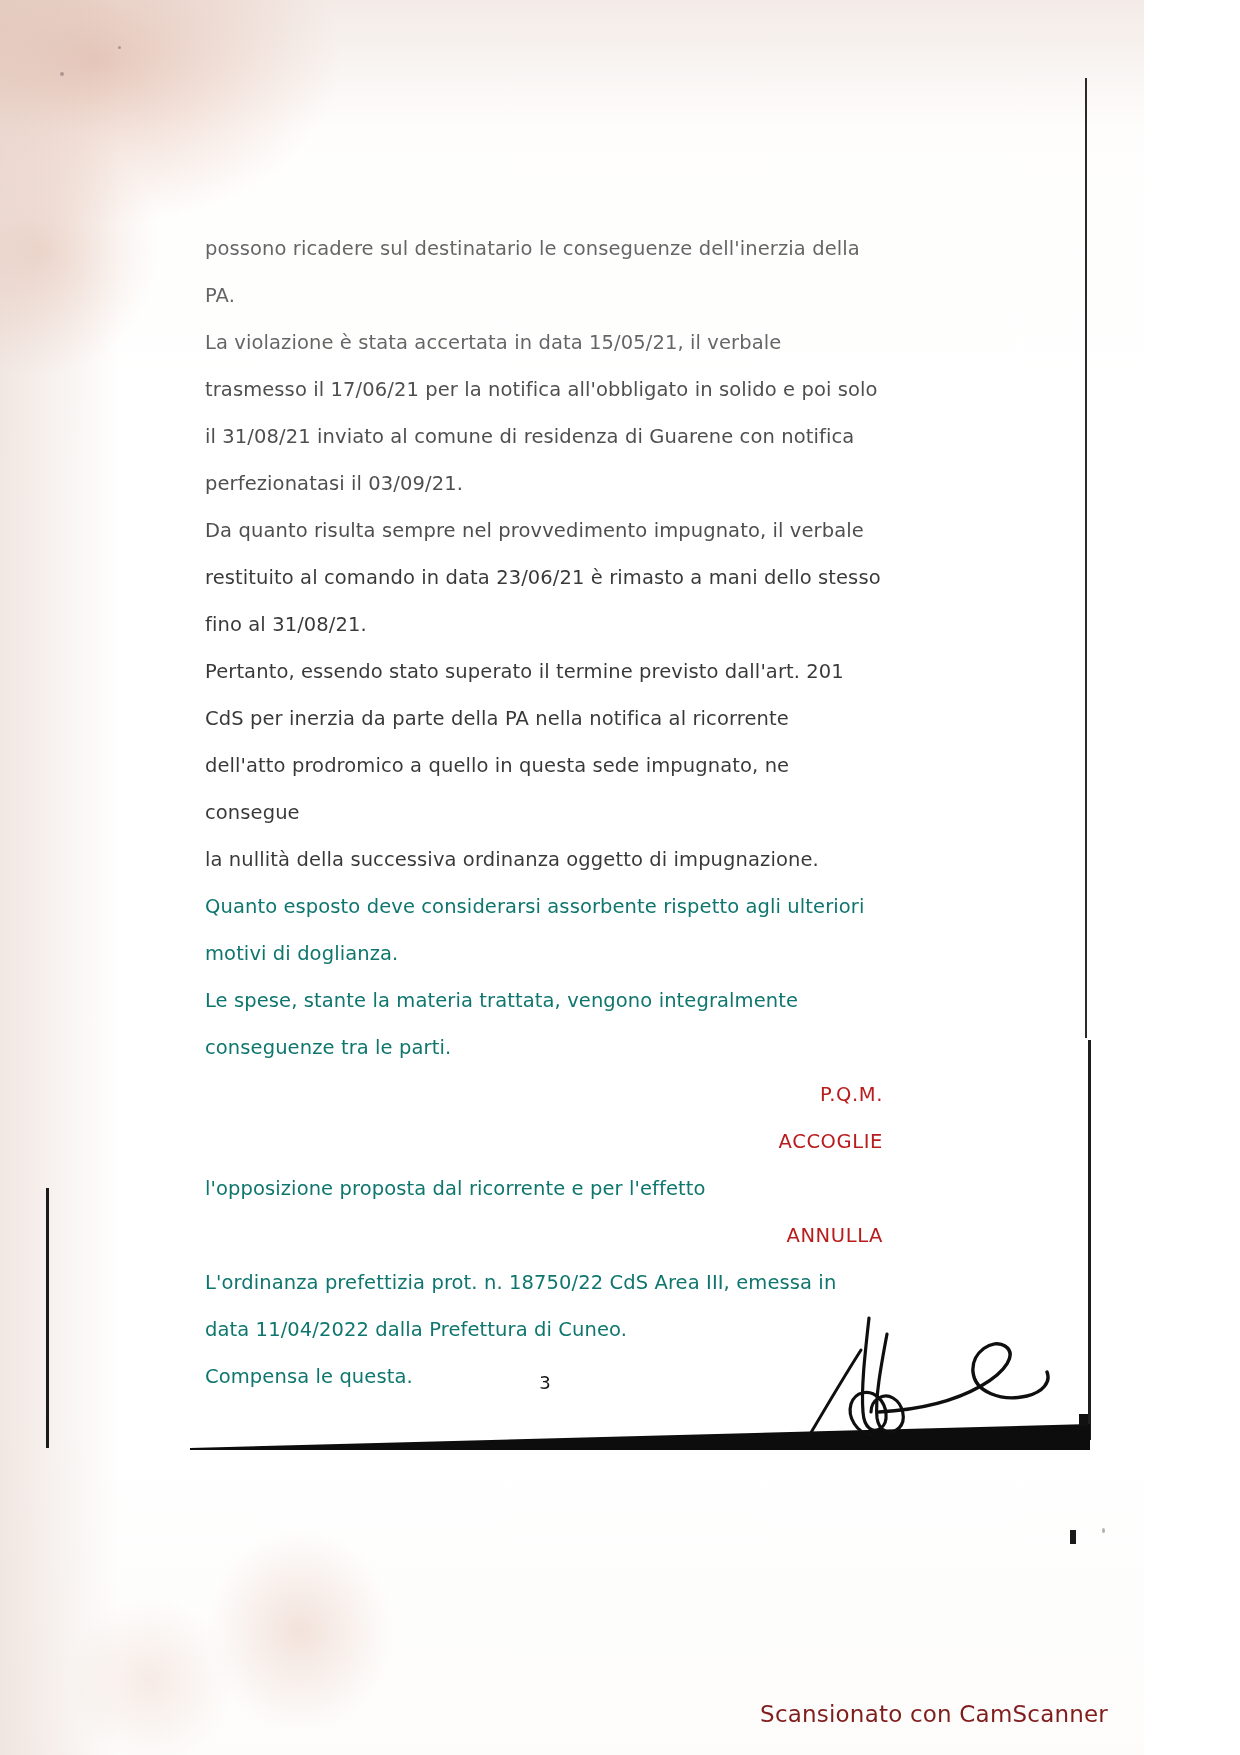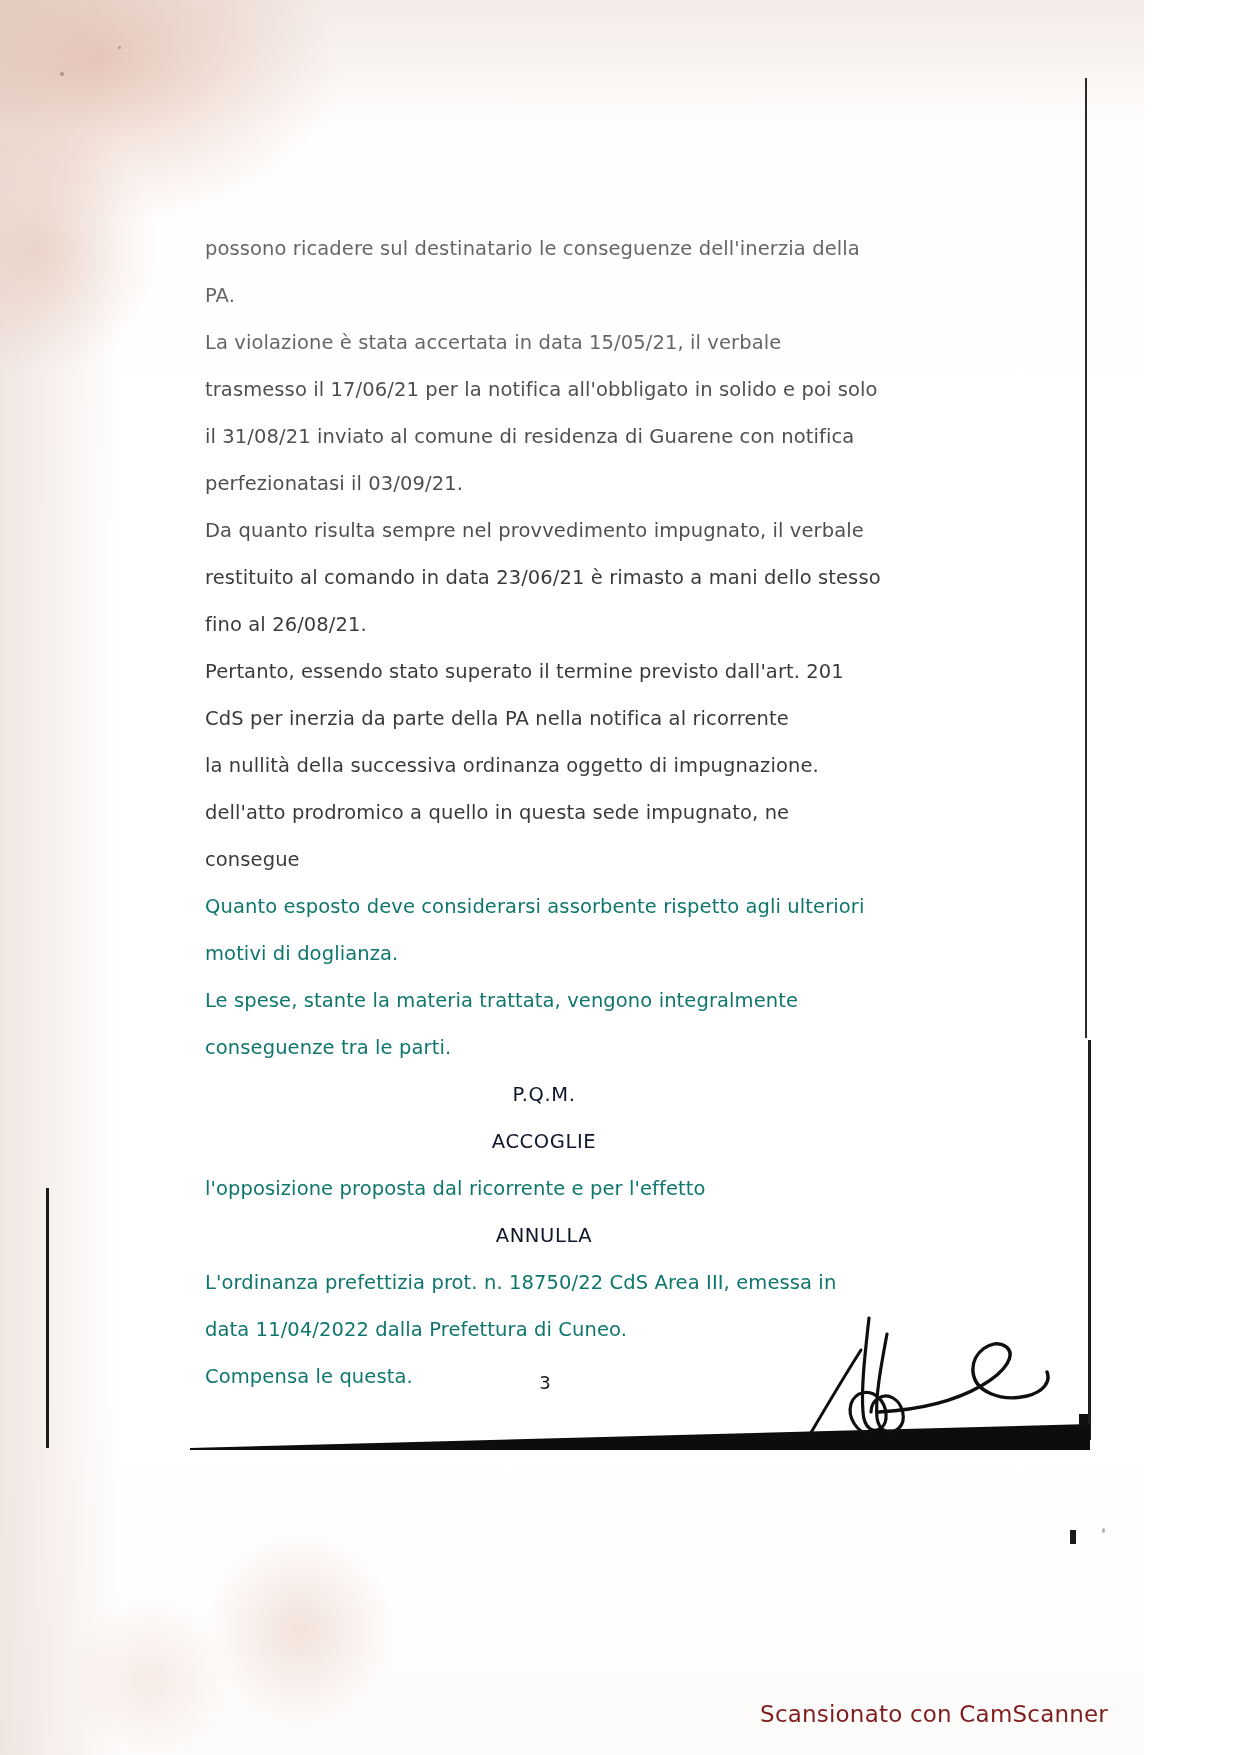--- a/index.html
+++ b/index.html
@@ -110,22 +110,22 @@
   .line.j > span { display: inline-block; }
 
   
   .faded-1 { color: #2b2b2b; opacity: 0.72; }
   .faded-2 { color: #232323; opacity: 0.80; }
   .faded-3 { color: #1d1d1d; opacity: 0.88; }
 
   .heading {
     font-size: 19.5px;
     line-height: 47px;
-    color: #0f172a;
-    text-align: center;
+    color: #b91c1c;
+    text-align: right;
     letter-spacing: 0.6px;
   }
 
   
   .page-number {
     position: absolute;
     left: 0; top: 1372px;
     width: 1090px;
     text-align: center;
     font-size: 18px;
@@ -200,37 +200,37 @@
 
     <div class="para">
       <div class="line j faded-2">
         <span>Da quanto risulta sempre nel provvedimento impugnato, il verbale</span>
           <span></span>
       </div>
       <div class="line j faded-3">
         <span>restituito al comando in data 23/06/21 è rimasto a mani dello stesso</span>
           <span></span>
       </div>
-      <div class="line faded-3">fino al 26/08/21.</div>
+      <div class="line faded-3">fino al 31/08/21.</div>
     </div>
 
     <div class="para">
       <div class="line j faded-3">
         <span>Pertanto, essendo stato superato il termine previsto dall'art. 201</span>
           <span></span>
       </div>
       <div class="line j faded-3">
         <span>CdS per inerzia da parte della PA nella notifica al ricorrente</span>
           <span></span>
       </div>
+      <div class="line j faded-3">
+        <span>dell'atto prodromico a quello in questa sede impugnato, ne consegue</span>
+          <span></span>
+      </div>
       <div class="line faded-3">la nullità della successiva ordinanza oggetto di impugnazione.</div>
-      <div class="line j faded-3">
-        <span>dell'atto prodromico a quello in questa sede impugnato, ne consegue</span>
-          <span></span>
-      </div>
     </div>
 
     <div class="para">
       <div class="line j">
         <span>Quanto esposto deve considerarsi assorbente rispetto agli ulteriori</span>
           <span></span>
       </div>
       <div class="line">motivi di doglianza.</div>
     </div>
 

